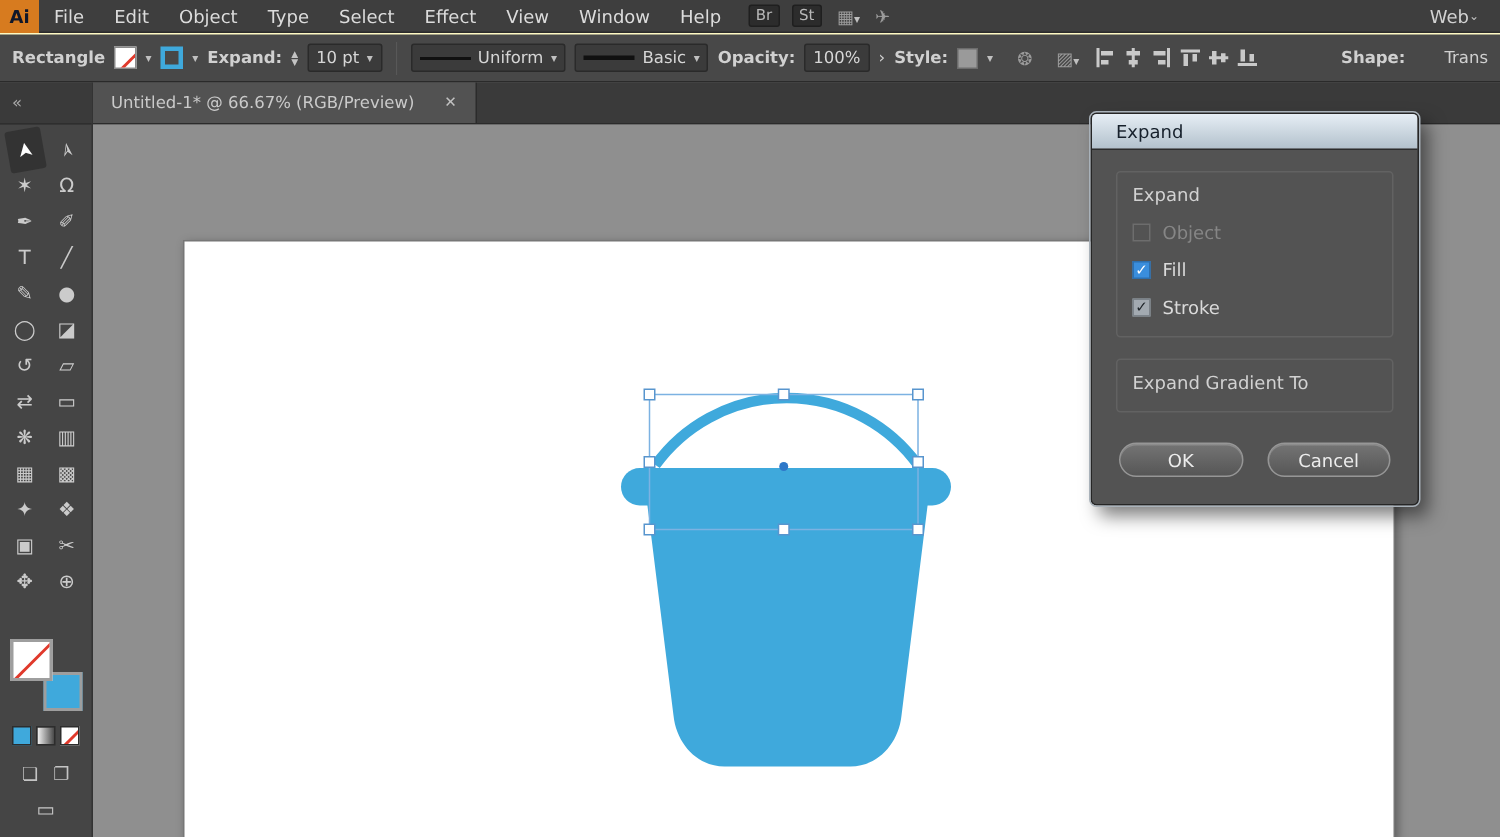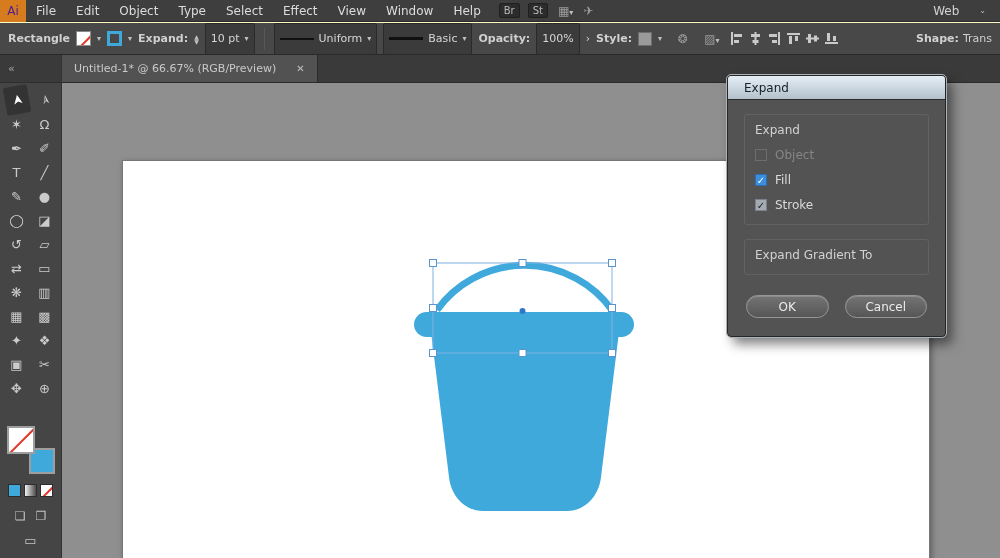--- a/index.html
+++ b/index.html
@@ -2,43 +2,43 @@
 <html><head>
 <meta charset="utf-8">
 <style>
   *{margin:0;padding:0;box-sizing:border-box}
   html,body{width:1000px;height:558px;overflow:hidden}
   body{font-family:"DejaVu Sans","Liberation Sans",sans-serif;font-size:12px;background:#8f8f8f;color:#d6d6d6}
   .screen{position:relative;width:1000px;height:558px;overflow:hidden}
 
   
   .menubar{height:22px;background:#3e3e3e;display:flex;align-items:center;border-bottom:1px solid #2b2b2b}
-  .ai-logo{width:26px;height:22px;background:#d77b1f;color:#4c1d95;font-weight:normal;font-size:12px;display:flex;align-items:center;justify-content:center}
+  .ai-logo{width:26px;height:22px;background:#d77b1f;color:#0f172a;font-weight:bold;font-size:12px;display:flex;align-items:center;justify-content:center}
   .mi{padding:0 10px;color:#dcdcdc;font-size:12px;cursor:default}
   .badge{background:#2c2c2c;border:1px solid #1f1f1f;color:#b9b9b9;font-size:10px;padding:1px 4px;margin-left:8px;border-radius:2px}
   .mb-icon{margin-left:10px;color:#9b9b9b;font-size:12px}
-  .mb-right{margin-left:auto;display:flex;align-items:center;gap:20px;padding-right:14px;color:#d2d2d2}
+  .mb-right{margin-left:auto;display:flex;align-items:center;gap:0;padding-right:14px;color:#d2d2d2}
 
   
   .controlbar{height:33px;background:#484848;border-top:1px solid #fef9c3;border-bottom:1px solid #2a2a2a;display:flex;align-items:center;gap:6px;padding:0 8px;overflow:hidden;white-space:nowrap}
   .cb-label{color:#d0d0d0;font-size:11px}
   .cb-label.b{font-weight:bold}
   .sw{position:relative;width:15px;height:15px;background:#fff;border:1px solid #8a8a8a;overflow:hidden}
   .sw.slash::after{content:"";position:absolute;left:-4px;top:6px;width:30px;height:2px;background:#e0392b;transform:rotate(-45deg)}
   .sw.stroke-sw{background:transparent;border:3px solid #3fa9dc;width:15px;height:15px}
   .caret{font-size:8px;color:#c0c0c0}
-  .dd{display:flex;align-items:center;gap:5px;background:#3b3b3b;border:1px solid #2a2a2a;border-radius:2px;height:32px;padding:0 5px;color:#d6d6d6;font-size:11px}
+  .dd{display:flex;align-items:center;gap:5px;background:#3b3b3b;border:1px solid #2a2a2a;border-radius:2px;height:19px;padding:0 5px;color:#d6d6d6;font-size:11px}
   .stepper{display:flex;flex-direction:column;justify-content:center;line-height:5px;font-size:6px;color:#c4c4c4}
   .sep{width:1px;height:22px;background:#2e2e2e;border-right:1px solid #585858;margin:0 3px}
   .lineswatch{display:inline-block;width:34px;height:2px;background:#101010}
   .lineswatch.thick{height:3px}
   .style-sw{width:14px;height:14px;background:#9a9a9a;border:1px solid #6c6c6c}
   .align-group{display:flex;align-items:center;gap:5px;margin-left:4px}
   .align-ic{width:14px;height:14px;display:flex;align-items:center;justify-content:center}
-  .shape-group{margin-left:auto;display:flex;align-items:center;gap:4px;overflow:hidden}
+  .shape-group{margin-left:auto;display:flex;align-items:center;gap:26px;overflow:hidden}
 
   
   .midrow{display:flex;height:503px}
   .toolcol{width:62px;background:#454545;border-right:1px solid #333;display:flex;flex-direction:column}
   .toolhead{height:28px;background:#3a3a3a;border-bottom:1px solid #2e2e2e;color:#a8a8a8;font-size:11px;display:flex;align-items:center;padding-left:8px}
   .maincol{flex:1;display:flex;flex-direction:column;min-width:0}
   .tabbar{height:28px;background:#3a3a3a;border-bottom:1px solid #2b2b2b;display:flex;align-items:stretch}
   .doctab{background:#525252;color:#cacaca;font-size:11px;display:flex;align-items:center;gap:20px;padding:0 12px;border-right:1px solid #2b2b2b}
   .tab-close{color:#c2c2c2;font-size:10px}
 

